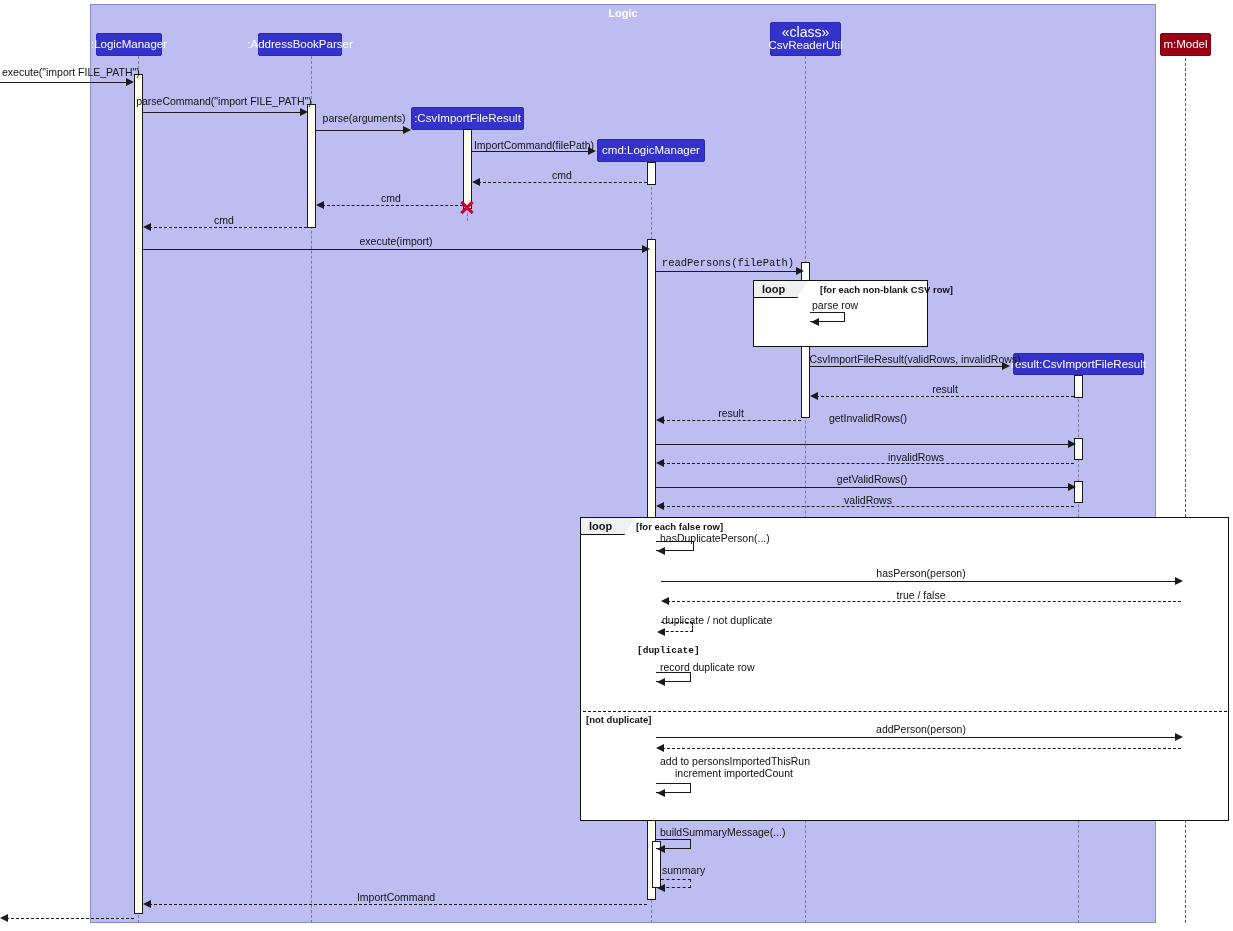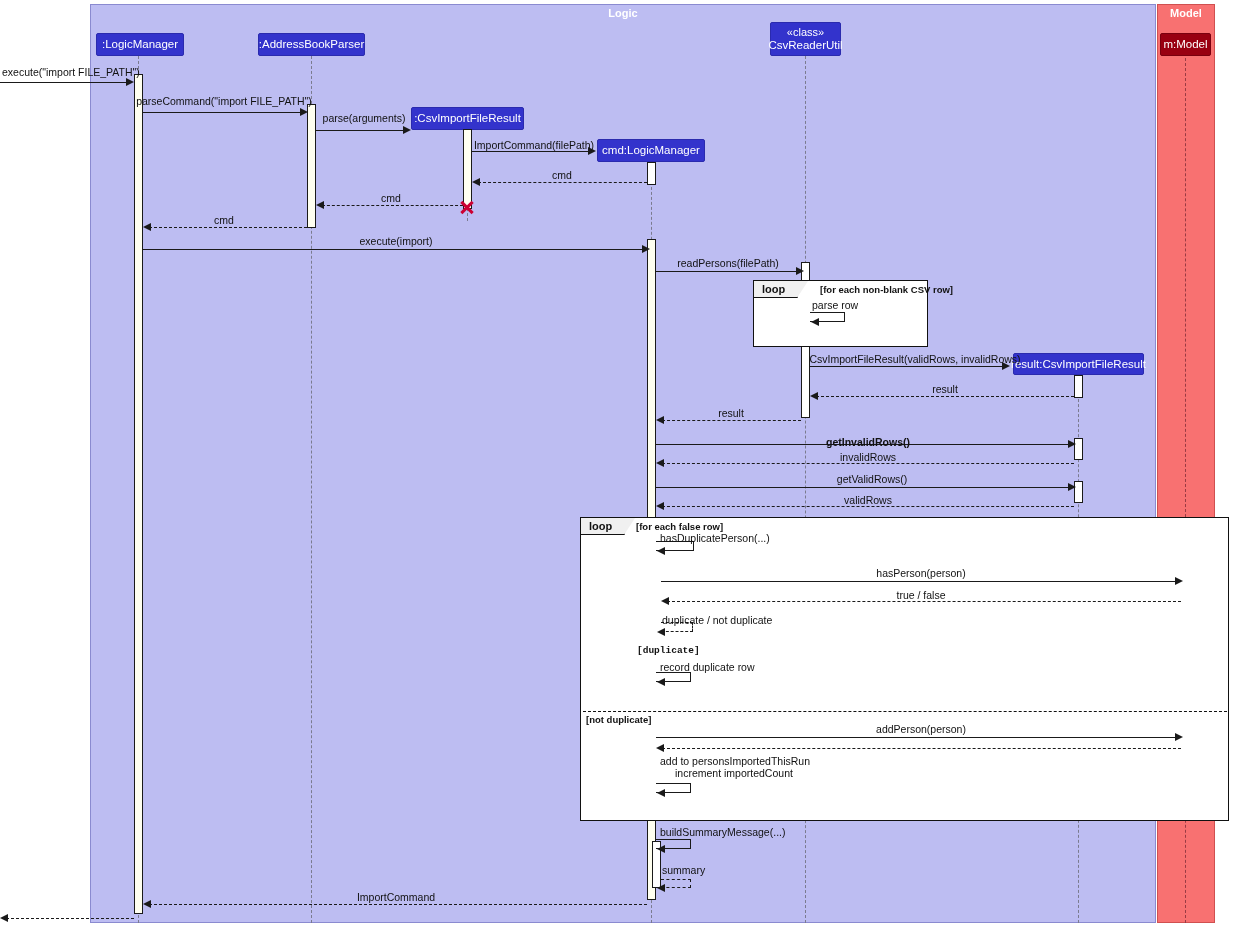--- a/index.html
+++ b/index.html
@@ -12,21 +12,21 @@
 
   
   .lifeline{position:absolute;width:0;border-left:1px dashed #7b7b8f;}
   .lifeline.model{border-left-color:#9a3b44;}
 
   
   .pbox{position:absolute;box-sizing:border-box;display:flex;align-items:center;justify-content:center;
         text-align:center;color:#ffffff;font-size:11.5px;line-height:13px;border-radius:2px;padding:2px 6px;}
   .pbox.logic{background:#3333cc;border:1px solid #2a2aae;}
   .pbox.model{background:#990011;border:1px solid #7a000e;}
-  .pbox .stereo{display:block;font-size:11px;}
+  .pbox .stereo{display:block;font-size:14px;}
 
   
   .act{position:absolute;box-sizing:border-box;background:#ffffff;border:1px solid #1a1a1a;}
   .act.cream{background:#fffff0;}
 
   
   .msg{position:absolute;height:0;border-top:1px solid #1a1a1a;}
   .msg.dashed{border-top:1px dashed #1a1a1a;}
   .arrowhead{position:absolute;width:0;height:0;}
   .arrowhead.right{border-top:4px solid transparent;border-bottom:4px solid transparent;border-left:8px solid #1a1a1a;}
@@ -56,37 +56,34 @@
   .frag-div{position:absolute;height:0;border-top:1px dashed #111111;}
 </style>
 </head>
 <body>
 
 <div id="canvas">
 
   <div class="panel" style="left:90px;top:4px;width:1066px;height:919px;background:#bdbdf2;border:1px solid #8a8ad0;">
     <div class="panel-title">Logic</div>
   </div>
-  <div class="panel" style="left:1157px;top:4px;width:58px;height:919px;background:#f87171;border:1px solid #d05050;">
-    <div class="panel-title">Model</div>
-  </div>
 
   <div class="lifeline" style="left:138px;top:56px;height:867px;"></div>
   <div class="lifeline" style="left:311px;top:56px;height:867px;"></div>
   <div class="lifeline" style="left:467px;top:129px;height:92px;"></div>
   <div class="lifeline" style="left:651px;top:162px;height:761px;"></div>
   <div class="lifeline" style="left:805px;top:56px;height:867px;"></div>
   <div class="lifeline" style="left:1078px;top:374px;height:549px;"></div>
   <div class="lifeline model" style="left:1185px;top:58px;height:865px;"></div>
 
-  <div class="pbox logic" style="left:96px;top:33px;width:88px;height:23px;">
+  <div class="pbox logic" style="left:96px;top:33px;width:66px;height:23px;">
     <span>:LogicManager</span>
   </div>
 
-  <div class="pbox logic" style="left:258px;top:33px;width:107px;height:23px;">
+  <div class="pbox logic" style="left:258px;top:33px;width:84px;height:23px;">
     <span>:AddressBookParser</span>
   </div>
 
   <div class="pbox logic" style="left:411px;top:107px;width:113px;height:23px;">
     <span>:CsvImportFileResult</span>
   </div>
 
   <div class="pbox logic" style="left:597px;top:139px;width:108px;height:23px;">
     <span>cmd:LogicManager</span>
   </div>
@@ -162,21 +159,21 @@
   <div class="msg dashed" style="left:149px;top:227px;width:158px;"></div>
   <div class="arrowhead left" style="left:143px;top:223px;"></div>
   <div class="mlabel center" style="left:224px;top:214px;">cmd</div>
 
   <div class="msg" style="left:143px;top:249px;width:503px;"></div>
   <div class="arrowhead right" style="left:642px;top:245px;"></div>
   <div class="mlabel center" style="left:396px;top:235px;">execute(import)</div>
 
   <div class="msg" style="left:656px;top:271px;width:143px;"></div>
   <div class="arrowhead right" style="left:796px;top:267px;"></div>
-  <div class="mlabel center" style="left:728px;top:257px;">readPersons(filePath)</div>
+  <div class="mlabel center" style="left:728px;top:257px;font-family:Liberation Mono, monospace;">readPersons(filePath)</div>
 
   <div class="frag opaque" style="left:753px;top:280px;width:175px;height:67px;">
     <div class="frag-tab" style="width:44px;">
       <span>loop</span>
     </div>
   </div>
   <div class="frag-guard" style="left:820px;top:284px;">[for each non-blank CSV row]</div>
 
   <div class="selfcall" style="left:810px;top:312px;width:35px;height:10px;"></div>
   <div class="arrowhead left" style="left:811px;top:318px;"></div>
@@ -189,25 +186,25 @@
   <div class="msg dashed" style="left:816px;top:396px;width:258px;"></div>
   <div class="arrowhead left" style="left:810px;top:392px;"></div>
   <div class="mlabel center" style="left:945px;top:383px;">result</div>
 
   <div class="msg dashed" style="left:662px;top:420px;width:139px;"></div>
   <div class="arrowhead left" style="left:656px;top:416px;"></div>
   <div class="mlabel center" style="left:731px;top:407px;">result</div>
 
   <div class="msg" style="left:656px;top:444px;width:415px;"></div>
   <div class="arrowhead right" style="left:1068px;top:440px;"></div>
-  <div class="mlabel center" style="left:868px;top:436px;font-weight:bold;">getInvalidRows()</div>
+  <div class="mlabel center" style="left:868px;top:412px;">getInvalidRows()</div>
 
   <div class="msg dashed" style="left:662px;top:463px;width:412px;"></div>
   <div class="arrowhead left" style="left:656px;top:459px;"></div>
-  <div class="mlabel center" style="left:868px;top:451px;">invalidRows</div>
+  <div class="mlabel center" style="left:916px;top:451px;">invalidRows</div>
 
   <div class="msg" style="left:656px;top:487px;width:415px;"></div>
   <div class="arrowhead right" style="left:1068px;top:483px;"></div>
   <div class="mlabel center" style="left:868px;top:473px;padding-left:8px;">getValidRows()</div>
 
   <div class="msg dashed" style="left:662px;top:506px;width:412px;"></div>
   <div class="arrowhead left" style="left:656px;top:502px;"></div>
   <div class="mlabel center" style="left:868px;top:494px;">validRows</div>
 
   <div class="frag opaque" style="left:580px;top:517px;width:649px;height:304px;">

